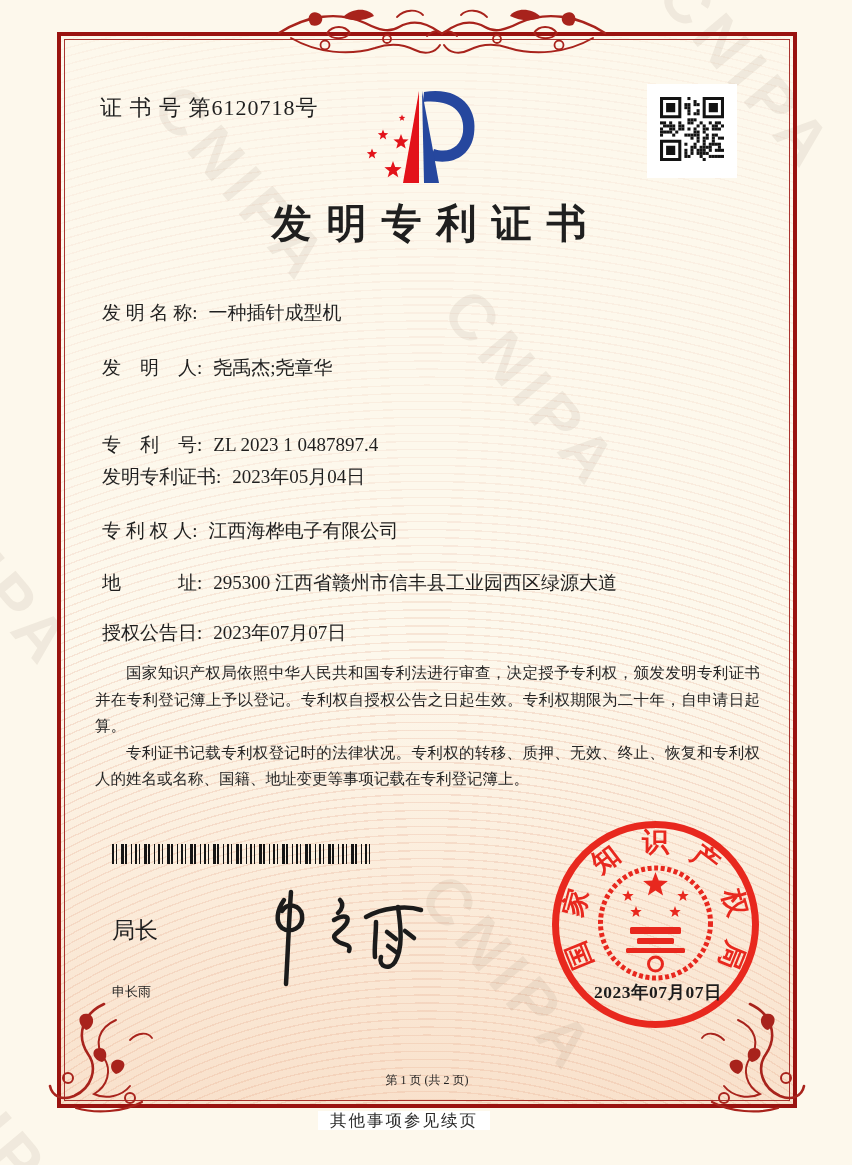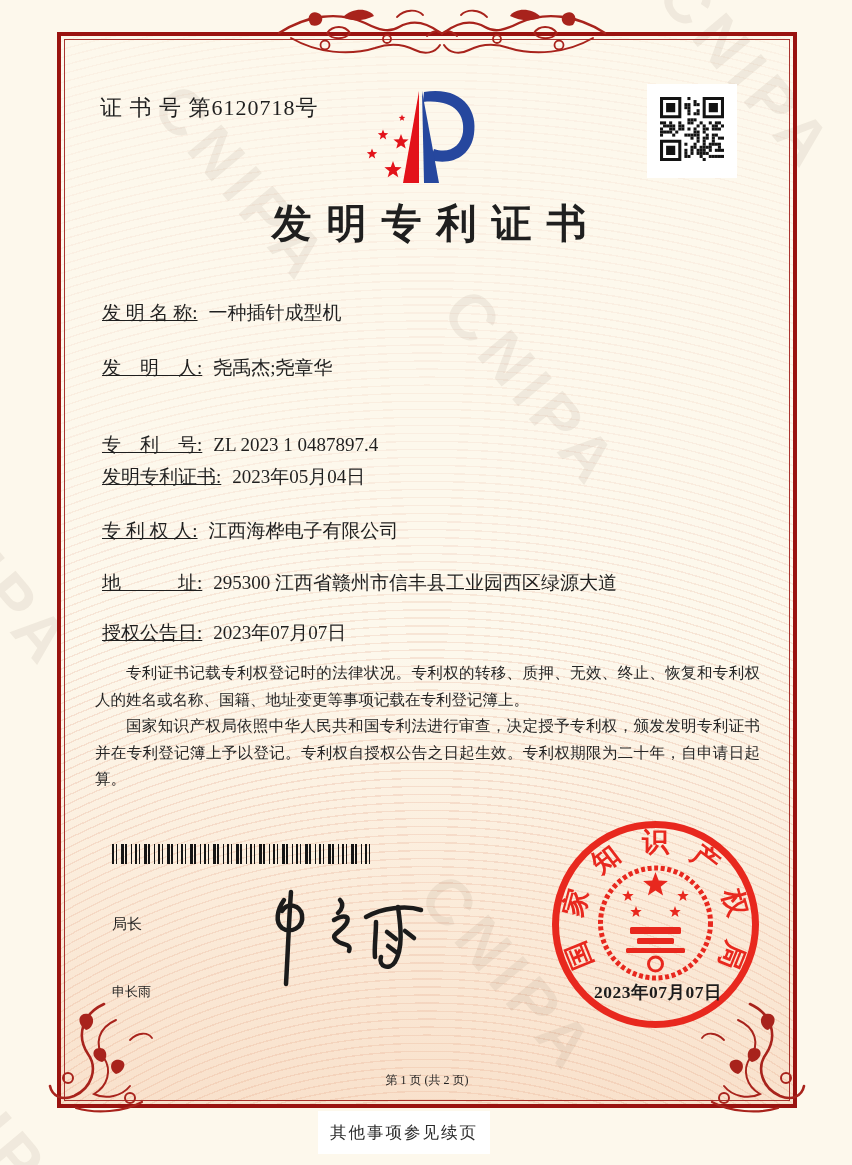--- a/index.html
+++ b/index.html
@@ -74,21 +74,21 @@
   .qr-wrap{left:647px;top:84px;width:90px;height:94px;background:#fff;z-index:5;}
   .qr-wrap svg{position:absolute;left:13px;top:13px;fill:#131313;}
   .page-title{
     left:57px;top:196px;width:744px;text-align:center;
     font-size:40px;font-weight:bold;letter-spacing:15px;padding-left:15px;
     z-index:5;
   }
 
   
   .field-row{position:absolute;left:102px;width:660px;font-size:19px;z-index:5;white-space:nowrap;}
-  .field-label{display:inline-block;text-decoration:underline;}
+  .field-label{display:inline-block;}
   .field-value{margin-left:11px;}
   .pair2{position:absolute;left:328px;top:0;}
 
   
   .body-text{
     left:95px;top:660px;width:665px;z-index:5;
     font-size:15.5px;line-height:26.6px;text-align:justify;
     color:#262626;
   }
   .body-text p{text-indent:2em;}
@@ -97,41 +97,41 @@
   .barcode{
     left:112px;top:844px;width:260px;height:20px;z-index:5;
     background:
       repeating-linear-gradient(90deg,
         #141414 0 2px,transparent 2px 4px,
         #141414 4px 5px,transparent 5px 9px,
         #141414 9px 12px,transparent 12px 13px,
         #141414 13px 15px,transparent 15px 19px,
         #141414 19px 20px,transparent 20px 23px);
   }
-  .director-title{left:112px;top:915px;font-size:15px;z-index:5;
+  .director-title{left:112px;top:915px;font-size:23px;z-index:5;
     font-family:Liberation Mono, monospace;}
   .director-name{left:112px;top:983px;font-size:13px;z-index:5;
     font-family:Liberation Serif, serif;}
   .signature{left:248px;top:888px;z-index:5;}
   .signature path{stroke:#1b1b1b;stroke-width:4.5;fill:none;stroke-linecap:round;stroke-linejoin:round;}
 
   .seal{left:548px;top:817px;z-index:6;}
   .seal .ring{stroke:var(--seal-red,#e8281e);stroke-width:7;fill:none;}
   .seal .emb{stroke:var(--seal-red,#e8281e);fill:none;}
   .seal .embf{fill:var(--seal-red,#e8281e);stroke:none;}
   .seal-char{font-size:27px;font-weight:bold;fill:var(--seal-red,#e8281e);
     font-family:"Liberation Serif","DejaVu Serif",serif;}
   .seal-date{
     left:578px;top:980px;width:160px;text-align:center;z-index:7;
     font-size:17.5px;color:#1c1c1c;letter-spacing:.5px;font-weight:600;
   }
 
   .page-footer{left:57px;top:1072px;width:740px;text-align:center;font-size:12px;z-index:5;}
   .note-box{
-    left:318px;top:1111px;width:172px;height:43px;background:#ffffff;z-index:8;
+    left:318px;top:1111px;width:172px;height:19px;background:#ffffff;z-index:8;
     display:flex;align-items:center;justify-content:center;
     font-size:16.5px;letter-spacing:2px;color:#2a2a2a;
   }
 </style>
 </head>
 <body>
 
 <div class="guilloche"></div>
 <div class="peach-tint"></div>
 
@@ -332,22 +332,22 @@
   <span class="field-label">专 利 权 人:</span><span class="field-value">江西海桦电子有限公司</span>
 </div>
 <div class="field-row" style="top:570px;">
   <span class="field-label">地　　　址:</span><span class="field-value">295300 江西省赣州市信丰县工业园西区绿源大道</span>
 </div>
 <div class="field-row" style="top:620px;">
   <span class="field-label">授权公告日:</span><span class="field-value">2023年07月07日</span>
 </div>
 
 <div class="abs body-text">
+  <p>国家知识产权局依照中华人民共和国专利法进行审查，决定授予专利权，颁发发明专利证书并在专利登记簿上予以登记。专利权自授权公告之日起生效。专利权期限为二十年，自申请日起算。</p>
   <p>专利证书记载专利权登记时的法律状况。专利权的转移、质押、无效、终止、恢复和专利权人的姓名或名称、国籍、地址变更等事项记载在专利登记簿上。</p>
-  <p>国家知识产权局依照中华人民共和国专利法进行审查，决定授予专利权，颁发发明专利证书并在专利登记簿上予以登记。专利权自授权公告之日起生效。专利权期限为二十年，自申请日起算。</p>
 </div>
 
 <div class="abs barcode"></div>
 
 <div class="abs director-title">局长</div>
 <div class="abs director-name">申长雨</div>
 
 <svg class="abs signature" width="190" height="100" viewBox="0 0 190 100">
   <path d="M36,12 C29,22 27,34 34,40 C42,46 56,40 54,27 C52,17 40,14 34,23"></path>
   <path d="M43,4 C41,30 40,62 38,96"></path>

